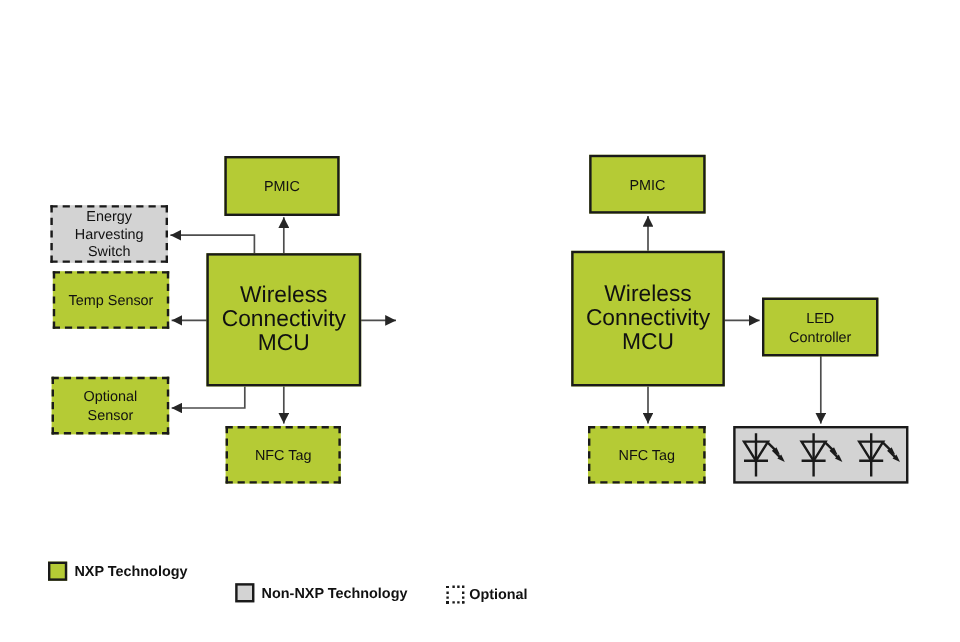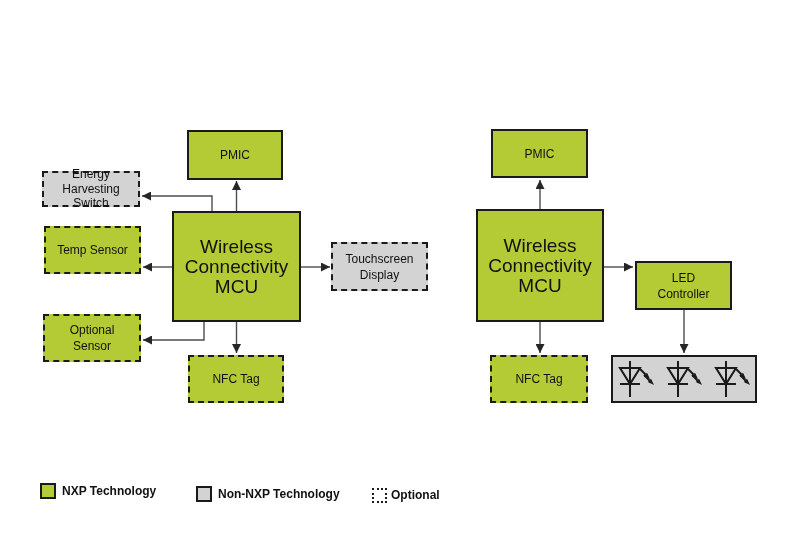--- a/index.html
+++ b/index.html
@@ -87,45 +87,43 @@
     <polyline points="236.5,322 236.5,353" fill="none" stroke="#4d4d4d" stroke-width="1.4" marker-end="url(#arrow)"></polyline>
 
     <polyline points="540,209 540,180" fill="none" stroke="#4d4d4d" stroke-width="1.4" marker-end="url(#arrow)"></polyline>
     <polyline points="603,267 633,267" fill="none" stroke="#4d4d4d" stroke-width="1.4" marker-end="url(#arrow)"></polyline>
     <polyline points="540,322 540,353" fill="none" stroke="#4d4d4d" stroke-width="1.4" marker-end="url(#arrow)"></polyline>
     <polyline points="684,293 684,353" fill="none" stroke="#4d4d4d" stroke-width="1.4" marker-end="url(#arrow)"></polyline>
   </svg>
 
   <div class="box green solid" style="left:187px; top:130px; width:96px; height:50px;">PMIC</div>
 
-  <div class="box gray dashed tight" style="left:42px; top:171px; width:98px; height:36px;">Energy
+  <div class="box gray dashed tight" style="left:42px; top:171px; width:98px; height:48px;">Energy
 Harvesting
 Switch</div>
 
   <div class="box green dashed" style="left:44px; top:226px; width:97px; height:48px;">Temp Sensor</div>
 
   <div class="box green solid mcu" style="left:172px; top:211px; width:129px; height:111px;">Wireless
 Connectivity
 MCU</div>
 
-  <div class="box gray dashed" style="left:331px; top:242px; width:97px; height:49px;">Touchscreen
-Display</div>
 
   <div class="box green dashed" style="left:43px; top:314px; width:98px; height:48px;">Optional
 Sensor</div>
 
   <div class="box green dashed" style="left:188px; top:355px; width:96px; height:48px;">NFC Tag</div>
 
   <div class="box green solid" style="left:491px; top:129px; width:97px; height:49px;">PMIC</div>
 
   <div class="box green solid mcu" style="left:476px; top:209px; width:128px; height:113px;">Wireless
 Connectivity
 MCU</div>
 
-  <div class="box green solid" style="left:635px; top:261px; width:97px; height:49px;">LED
+  <div class="box green solid" style="left:635px; top:248px; width:97px; height:49px;">LED
 Controller</div>
 
   <div class="box green dashed" style="left:490px; top:355px; width:98px; height:48px;">NFC Tag</div>
 
   <div class="led-strip gray solid box" style="left:611px; top:355px; width:146px; height:48px;">
     <svg width="140" height="40" viewBox="0 0 140 40">
       <defs>
         <g id="ledsym" stroke="#1a1a1a" stroke-width="2" fill="none">
           <line x1="14" y1="2" x2="14" y2="38"></line>
           <polygon points="4,9 24,9 14,25"></polygon>
@@ -135,21 +133,21 @@
           <line x1="28" y1="16" x2="35" y2="23"></line>
           <polygon points="38,26 35.0,19.8 31.8,23.0" fill="#1a1a1a" stroke="none"></polygon>
         </g>
       </defs>
       <use href="#ledsym" x="2"></use>
       <use href="#ledsym" x="50"></use>
       <use href="#ledsym" x="98"></use>
     </svg>
   </div>
 
-  <div class="legend-item" style="left:40px; top:483px;">
+  <div class="legend-item" style="left:40px; top:468px;">
     <span class="swatch green solid-border"></span>
     <span class="legend-label">NXP Technology</span>
   </div>
 
   <div class="legend-item" style="left:196px; top:486px;">
     <span class="swatch gray solid-border"></span>
     <span class="legend-label">Non-NXP Technology</span>
   </div>
 
   <div class="legend-item" style="left:372px; top:487px;">

